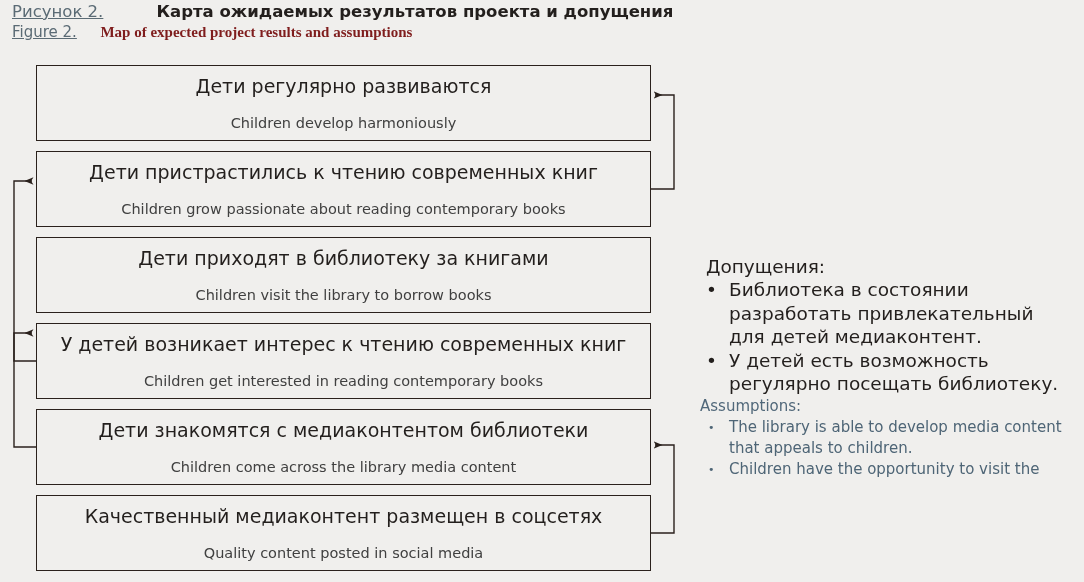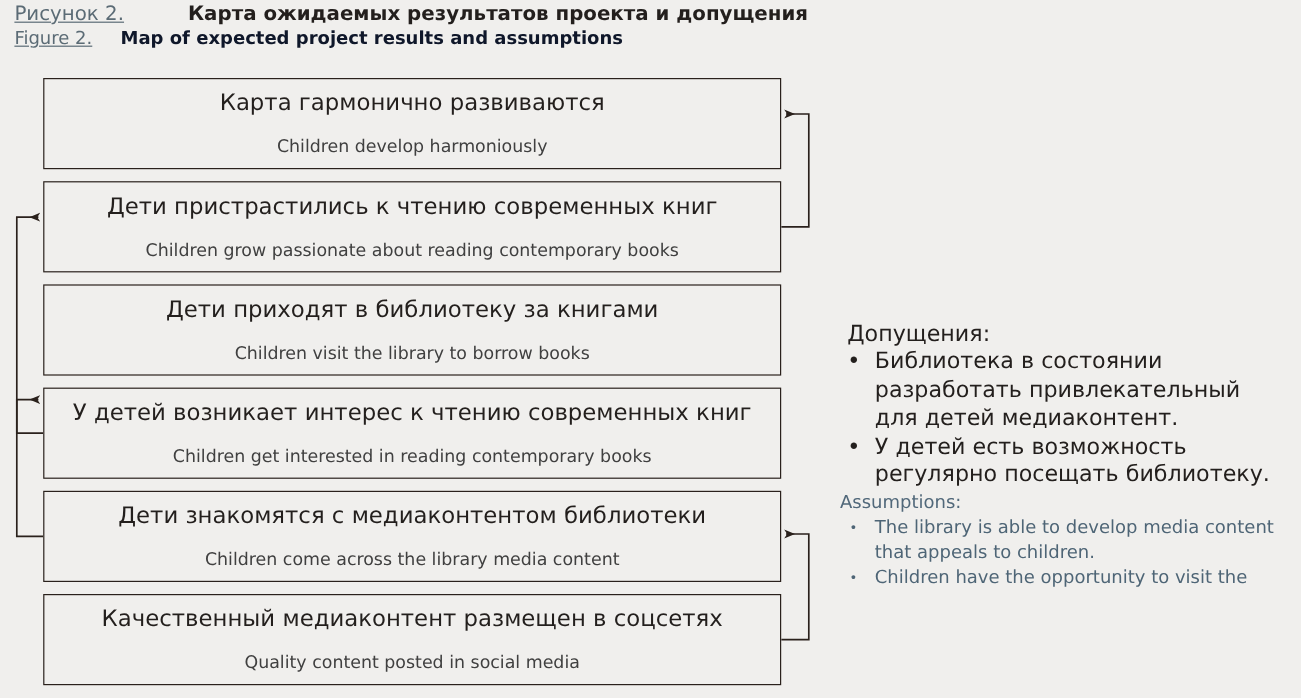--- a/index.html
+++ b/index.html
@@ -33,22 +33,23 @@
     color: #5b6b75;
     font-weight: normal;
     text-decoration: underline;
   }
   .cap-title {
     color: #231f1d;
     font-weight: bold;
     margin-left: 48px;
   }
   .cap-title-en {
-    color: #0f172a;
+    color: #7f1d1d;
     font-weight: bold;
+    font-family: Liberation Serif, serif;
   }
   .cap-gap { display: inline-block; width: 14px; }
 
   
   #diagram {
     position: absolute;
     left: 0;
     top: 55px;
     width: 1084px;
     height: 527px;
@@ -96,21 +97,20 @@
     position: absolute;
     left: 698px;
     top: 255px;
     width: 380px;
   }
   .as-head-ru {
     color: #231f1d;
     font-size: 18.5px;
     line-height: 23px;
     padding-left: 8px;
-    margin-top: 12px;
   }
   .as-head-en {
     color: #51687a;
     font-size: 15px;
     line-height: 21px;
     padding-left: 2px;
   }
   ul.as-list {
     list-style: none;
     margin: 0;
@@ -176,21 +176,21 @@
 
     <path d="M36,306 L14,306 L14,126 L32,126" fill="none" stroke="#2a211c" stroke-width="1.4" marker-end="url(#arrowhead)"></path>
 
     <path d="M36,392 L14,392 L14,278 L32,278" fill="none" stroke="#2a211c" stroke-width="1.4" marker-end="url(#arrowhead)"></path>
 
     <path d="M651,478 L674,478 L674,390 L655,390" fill="none" stroke="#2a211c" stroke-width="1.4" marker-end="url(#arrowhead)"></path>
 
   </svg>
 
   <div class="box" style="top:10px">
-    <div class="box-ru">Карта гармонично развиваются</div>
+    <div class="box-ru">Дети регулярно развиваются</div>
     <div class="box-en">Children develop harmoniously</div>
   </div>
 
   <div class="box" style="top:182px">
     <div class="box-ru">Дети приходят в библиотеку за книгами</div>
     <div class="box-en">Children visit the library to borrow books</div>
   </div>
 
   <div class="box" style="top:96px">
     <div class="box-ru">Дети пристрастились к чтению современных книг</div>

